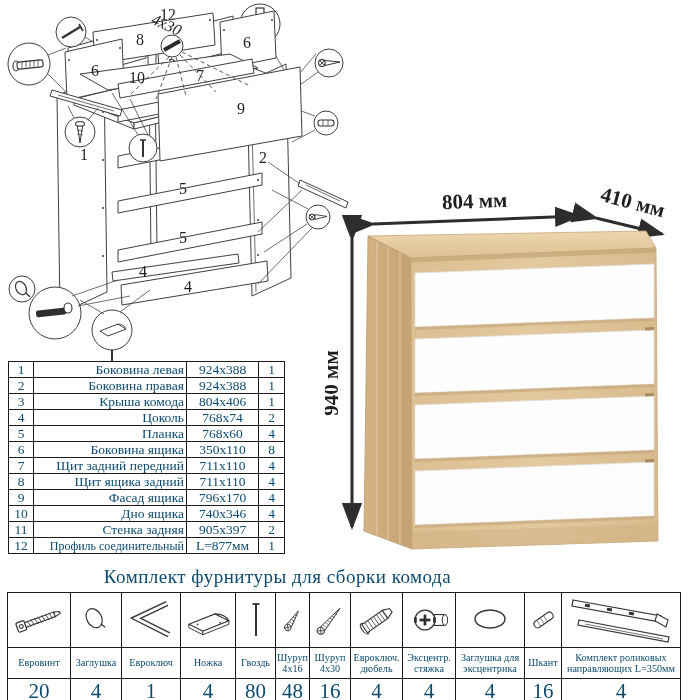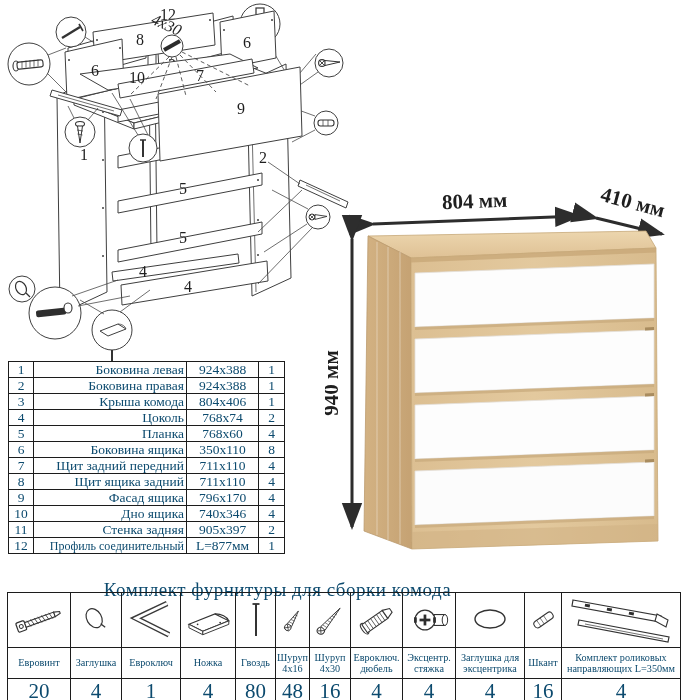--- a/index.html
+++ b/index.html
@@ -19,21 +19,21 @@
   #product       { position:absolute; left:325px; top:180px; }
   #parts-table   { position:absolute; left:8px; top:361px; border-collapse:collapse; table-layout:fixed; }
   #parts-table td { border:1.4px solid #1c1c1c; height:16px; font-size:13.5px; line-height:1;
                     padding:0 2px; white-space:nowrap; overflow:hidden;text-align:right; }
   #parts-table td.c { text-align:center; padding:0; }
   #parts-table td.name { padding-left:4px; }
   #parts-table tr.ind-lg td.name { padding-left:30px; }
   #parts-table tr.ind-sm td.name { padding-left:14px; }
   #parts-table tr.small td.name { font-size:12px; }
   #hw-title { position:absolute; left:0; top:566px; width:555px; text-align:center;
-              font-size:19px; letter-spacing:0.5px;margin-top:13px; }
+              font-size:19px; letter-spacing:0.5px; }
   #hardware-table { position:absolute; left:7px; top:592px; border-collapse:collapse; table-layout:fixed; }
   #hardware-table td { border:1.4px solid #1c1c1c; text-align:center; vertical-align:middle; padding:0; }
   #hardware-table tr.icons td  { height:55px; }
   #hardware-table tr.labels td { height:31px; font-size:10.2px; line-height:1.08; padding:1px 1px;margin-top:12px; }
   #hardware-table tr.qtys td   { height:19px; font-size:21px; }
   .hwicon { display:block; margin:0 auto; }
 </style>
 </head>
 <body>
 

